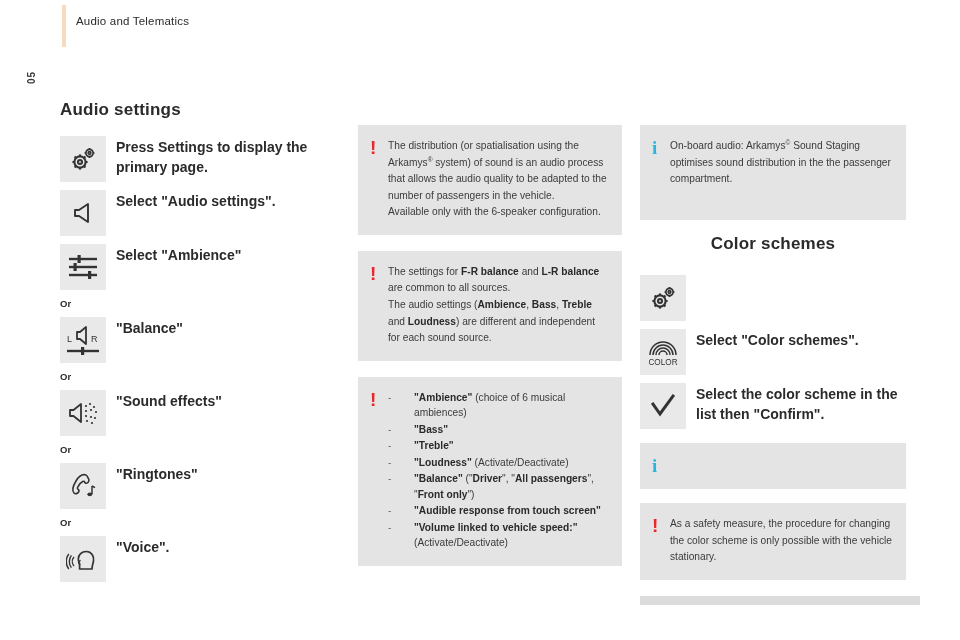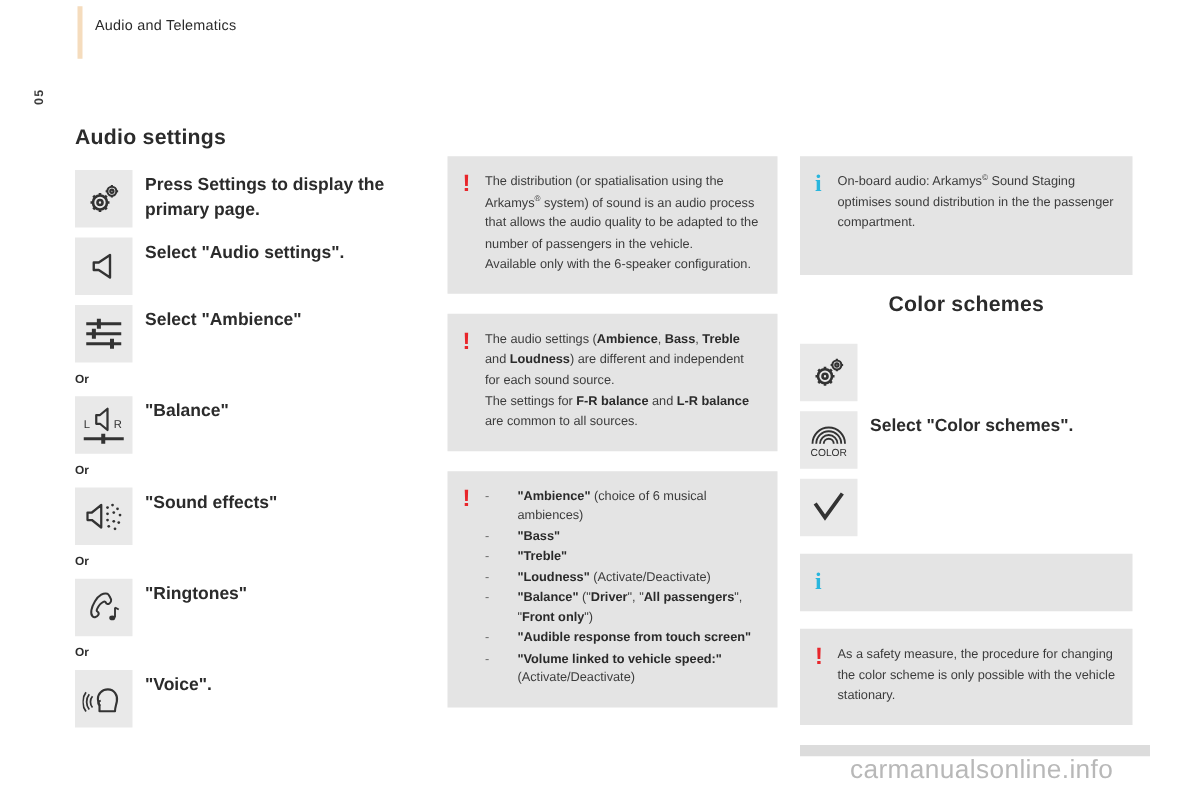--- a/index.html
+++ b/index.html
@@ -312,22 +312,22 @@
       <div class="callout-mark warn">!</div>
       <div class="callout-body">
         <div>The distribution (or spatialisation using the Arkamys<sup>®</sup> system) of sound is an audio process that allows the audio quality to be adapted to the number of passengers in the vehicle.</div>
         <div>Available only with the 6-speaker configuration.</div>
       </div>
     </div>
 
     <div class="callout" style="margin-top:16px;">
       <div class="callout-mark warn">!</div>
       <div class="callout-body">
+        <div>The settings for <b>F-R balance</b> and <b>L-R balance</b> are common to all sources.</div>
         <div>The audio settings (<b>Ambience</b>, <b>Bass</b>, <b>Treble</b> and <b>Loudness</b>) are different and independent for each sound source.</div>
-        <div>The settings for <b>F-R balance</b> and <b>L-R balance</b> are common to all sources.</div>
       </div>
     </div>
 
     <div class="callout" style="margin-top:16px;">
       <div class="callout-mark warn">!</div>
       <div class="callout-body">
         <ul class="bullets">
           <li>
             <span class="dash">-</span>
             <span class="btxt"><b>"Ambience"</b> (choice of 6 musical ambiences)</span>
@@ -417,30 +417,30 @@
       </div>
       <div class="step-text">Select "Color schemes".</div>
     </div>
 
     <div class="step" style="margin-bottom:14px;">
       <div class="icon-box">
         <svg width="30" height="28" viewBox="0 0 30 28">
           <path d="M5 12 L12 22 L25 4" fill="none" stroke="#333" stroke-width="3" stroke-linecap="square" stroke-linejoin="miter"></path>
         </svg>
       </div>
+      <div class="step-text">Select the color scheme in the list then "Confirm".</div>
     </div>
 
     <div class="callout info">
       <div class="callout-mark info">i</div>
     </div>
 
     <div class="callout">
       <div class="callout-mark warn">!</div>
       <div class="callout-body">
         <div>As a safety measure, the procedure for changing the color scheme is only possible with the vehicle stationary.</div>
       </div>
     </div>
   </div>
 
   <div class="watermark-bar"></div>
-  <div class="watermark">carmanualsonline.info</div>
 
 </div>
 
 </body></html>

